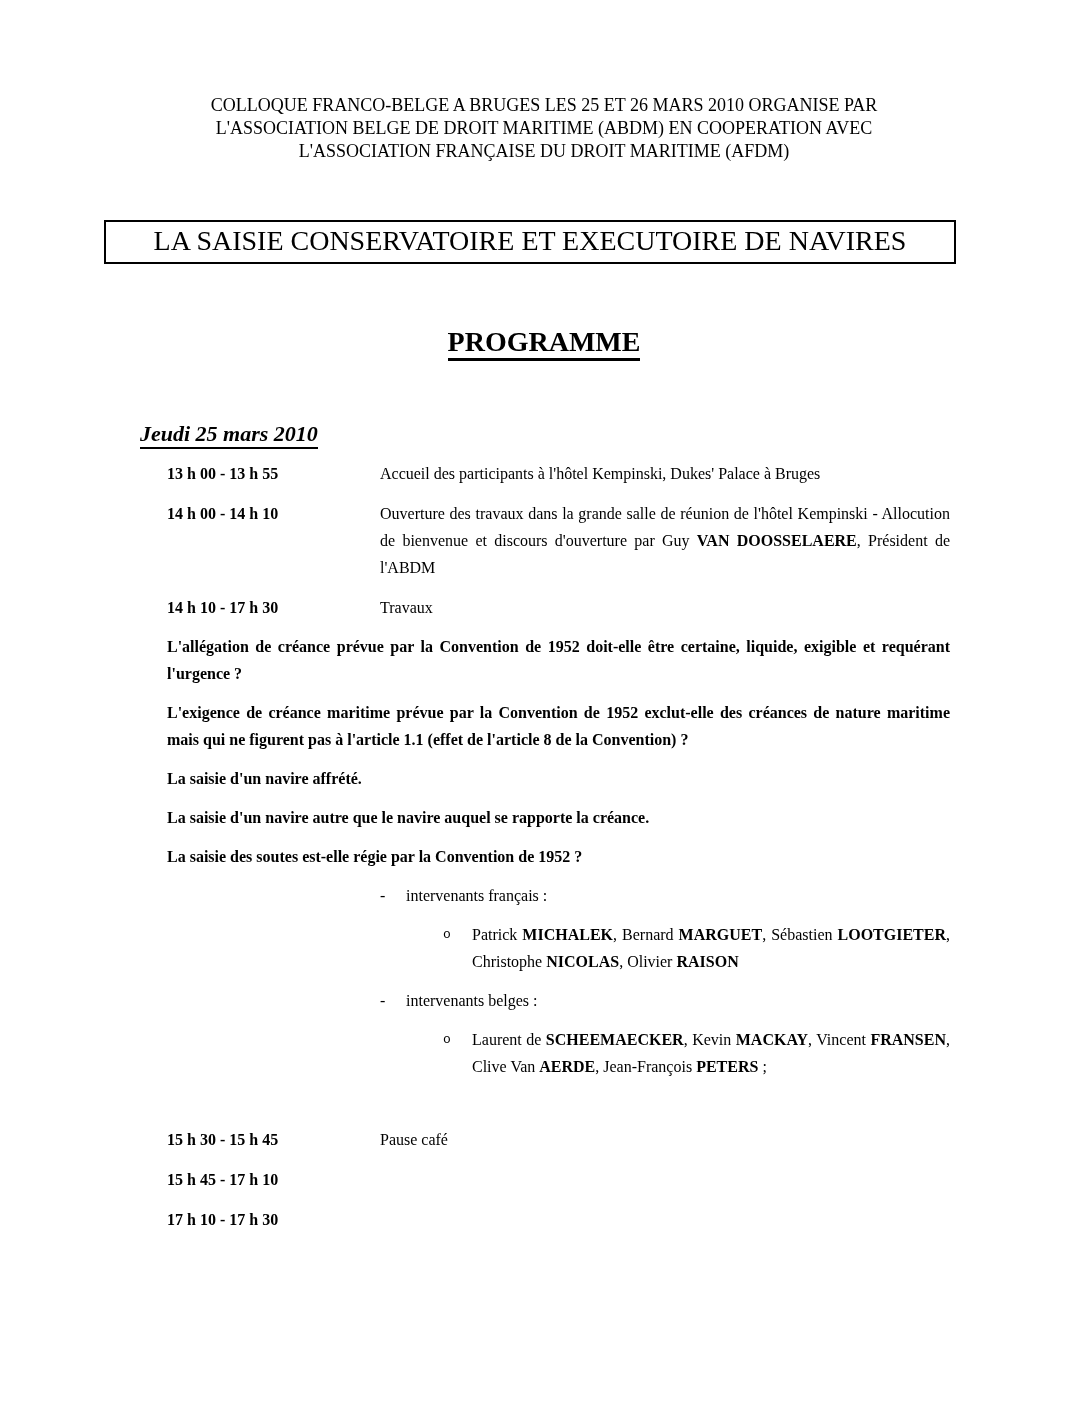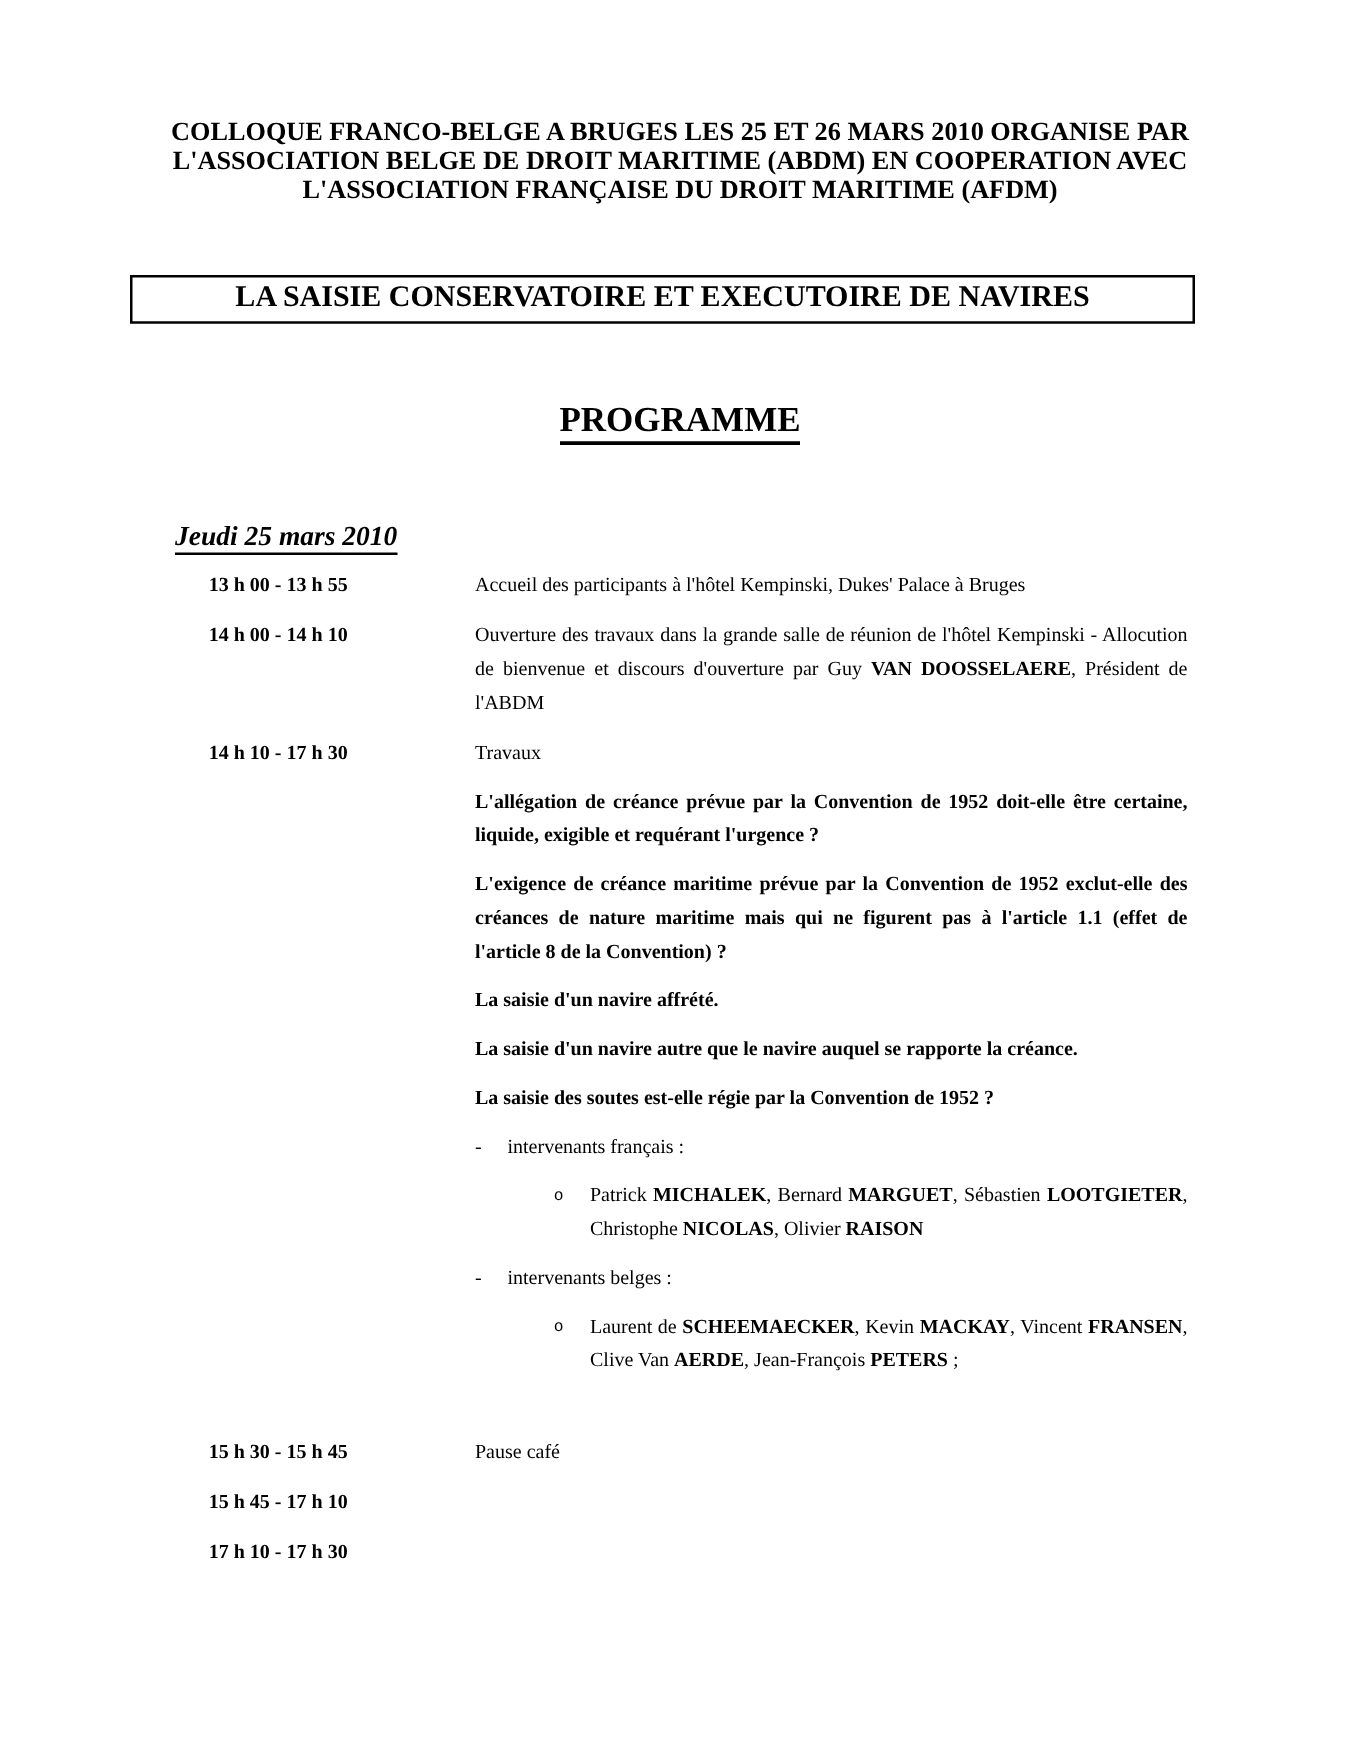--- a/index.html
+++ b/index.html
@@ -13,30 +13,30 @@
     height: 1408px;
     background: #ffffff;
     color: #000000;
     font-family: "Liberation Serif", "DejaVu Serif", serif;
     font-size: 16px;
     overflow: hidden;
   }
   .header {
     padding-top: 94px;
     text-align: center;
-    font-weight: bold;
-    font-size: 21px;
+    font-weight: normal;
+    font-size: 18px;
     line-height: 23px;
   }
   .boxed-title {
     margin: 57px 132px 0 104px;
     border: 2px solid #000000;
     text-align: center;
-    font-weight: bold;
-    font-size: 24px;
+    font-weight: normal;
+    font-size: 28px;
     padding: 3px 0 5px 0;
   }
   .program-title {
     margin-top: 62px;
     text-align: center;
     font-weight: bold;
     font-size: 28px;
   }
   .program-title span {
     border-bottom: 3px solid #000000;
@@ -62,21 +62,20 @@
     grid-template-columns: 213px 1fr;
     margin-top: 13px;
   }
   .time {
     font-weight: bold;
   }
   .desc.justify {
     text-align: justify;
   }
   .topic {
-    margin-left: 213px;
     margin-top: 12px;
     font-weight: bold;
     text-align: justify;
   }
   .bullet-line {
     margin-left: 213px;
     margin-top: 12px;
     display: flex;
   }
   .dash {

